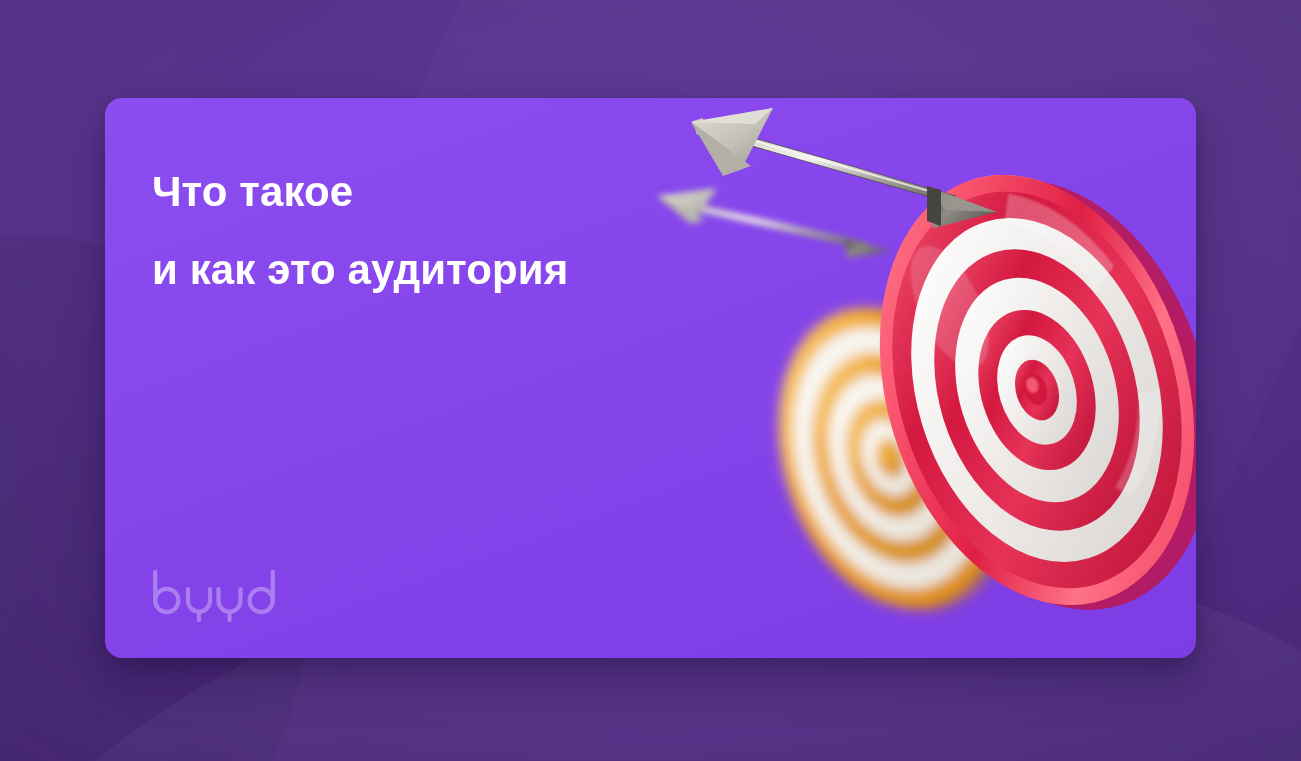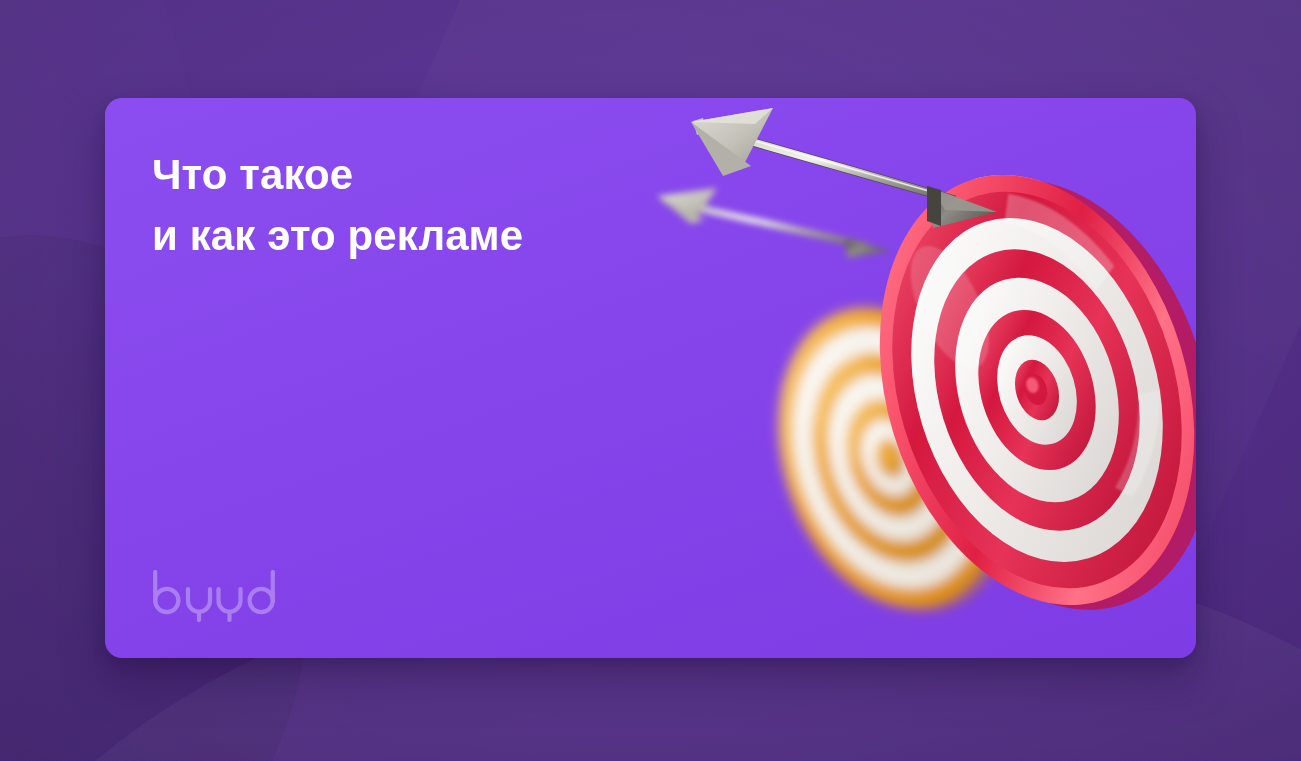--- a/index.html
+++ b/index.html
@@ -79,21 +79,21 @@
     line-height: 61px;
     font-weight: 600;
     letter-spacing: .1px;
     white-space: nowrap;
   }
   .headline .hl {
     color: #ffd32a;
     font-weight: 800;
     letter-spacing: .4px;
   }
-  .headline-line { display: block; }
+  .headline-line { display: block; margin-top: 17px; }
 
   
   .logo {
     position: absolute;
     left: 47px; top: 472px;
     width: 124px; height: 52px;
     opacity: .42;
   }
   .logo svg { display: block; width: 100%; height: 100%; }
 
@@ -114,21 +114,21 @@
   <div class="bg-shape bg-diag-left"></div>
   <div class="bg-shape bg-diag-top"></div>
   <div class="bg-shape bg-circle"></div>
   <div class="bg-shape bg-swoosh"></div>
   <div class="bg-shape bg-vignette"></div>
 
   <div class="card">
 
     <div class="headline">
       <span class="headline-line">Что такое</span>
-      <span class="headline-line">и как это рекламе</span>
+      <span class="headline-line">и как это аудитория</span>
     </div>
 
     <div class="logo">
       <svg viewBox="0 0 124 52">
         <g fill="none" stroke="#ded0fb" stroke-width="4.2" stroke-linecap="round">
 
           <path d="M3.2 2 L3.2 31.5"></path>
           <path d="M3.2 30.5 a11.6 11.6 0 1 0 23.2 0 a11.6 11.6 0 1 0 -23.2 0"></path>
 
           <path d="M36 19 L36 30.8 a11 11 0 0 0 22 0 L58 19"></path>

